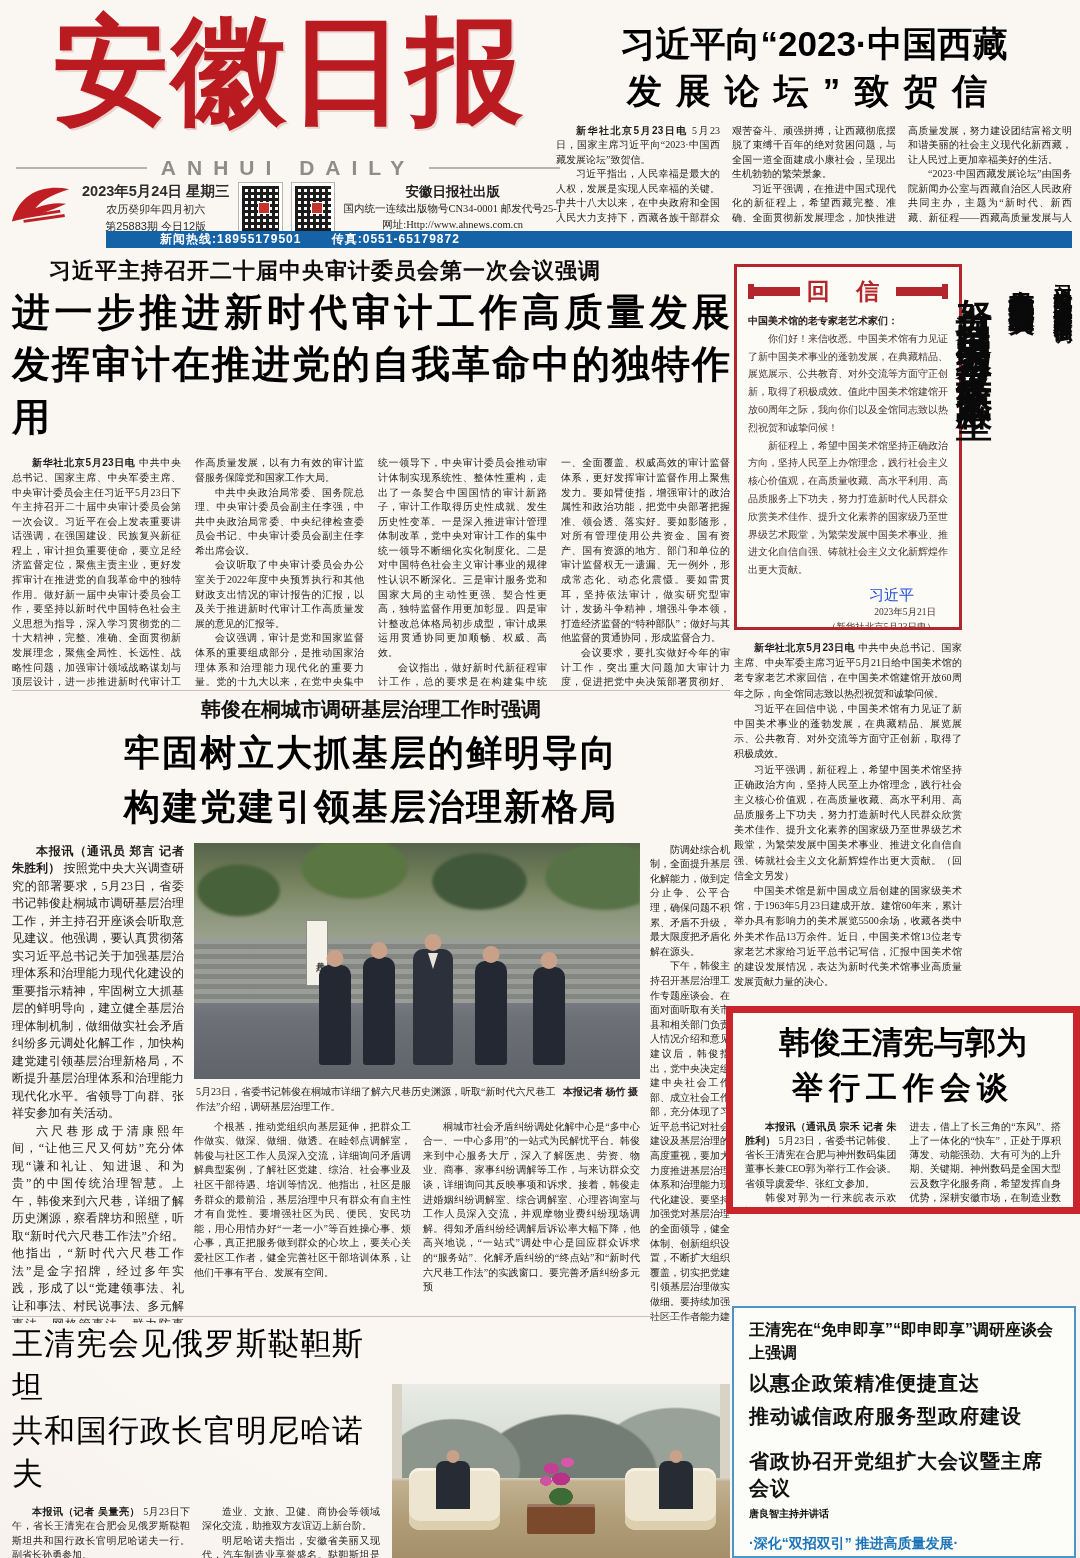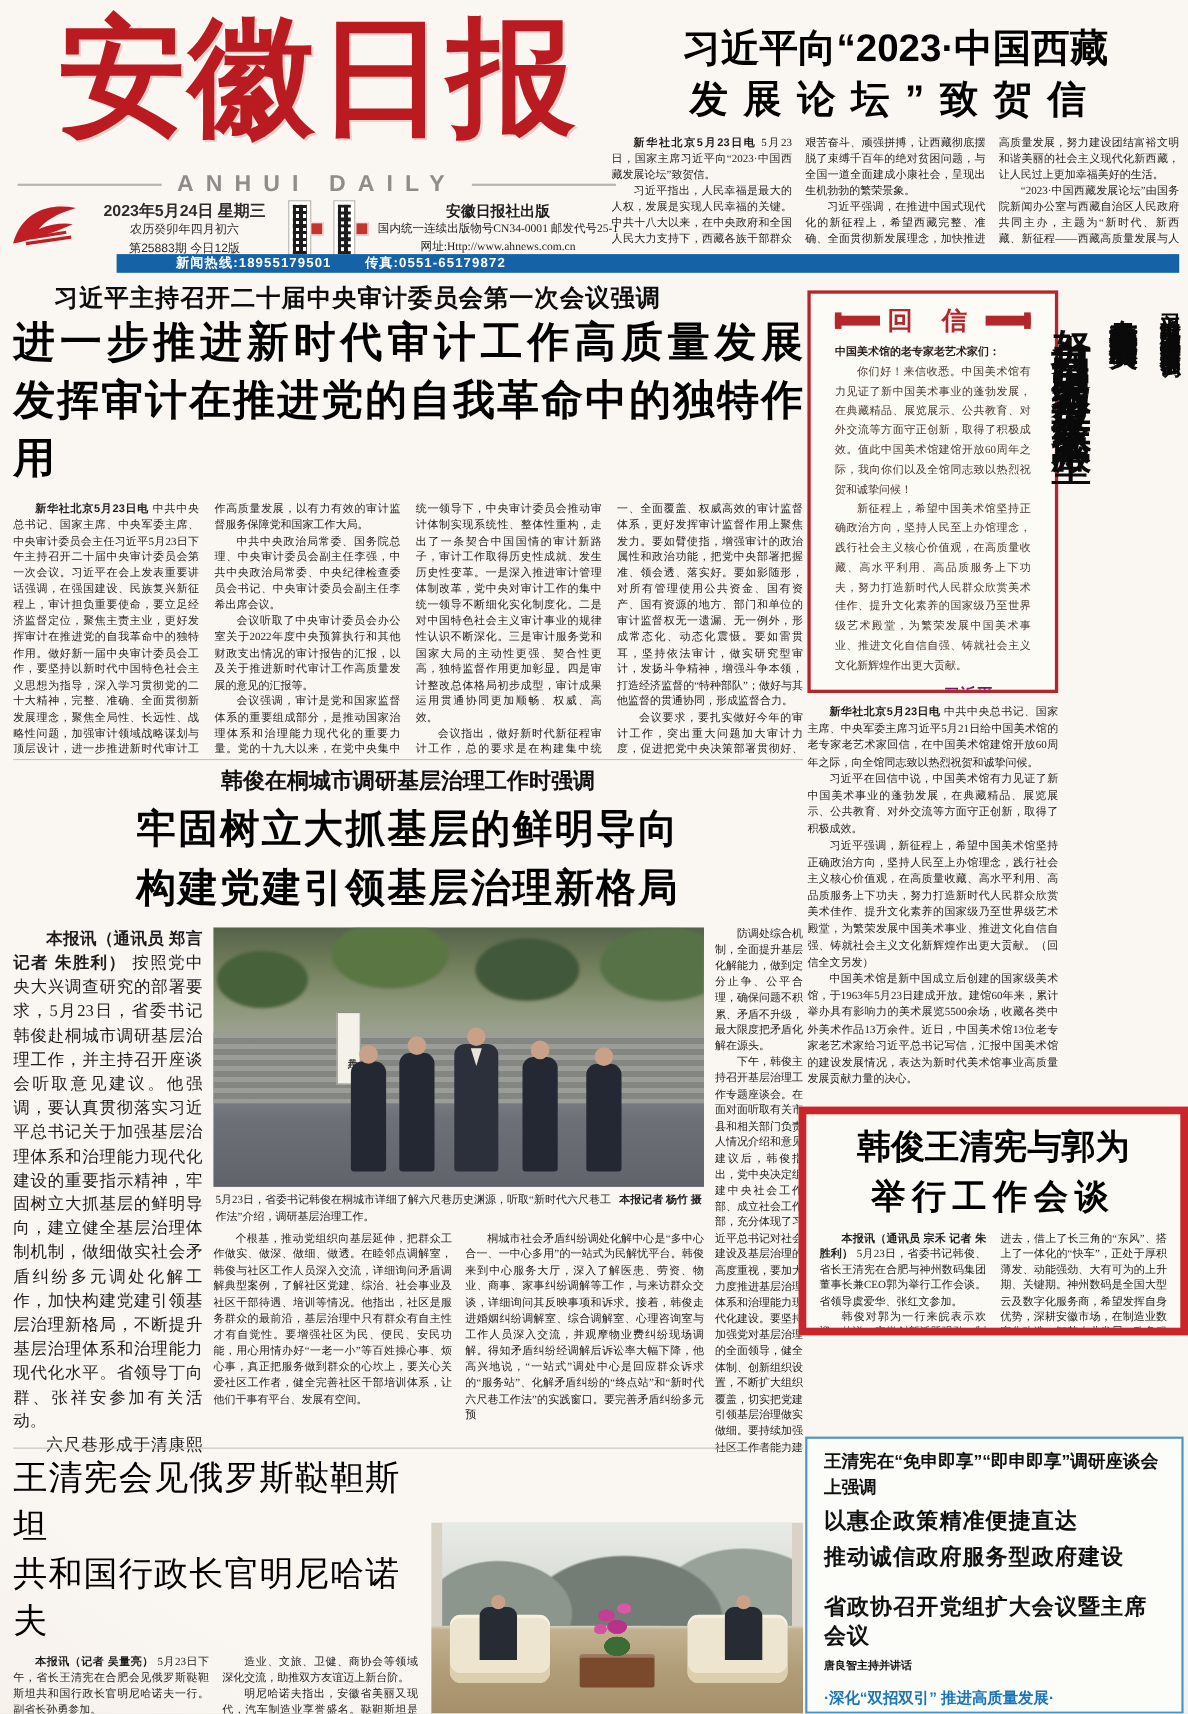--- a/index.html
+++ b/index.html
@@ -12,21 +12,21 @@
   p b{font-family:"Liberation Sans","DejaVu Sans",sans-serif;}
 
   
   .m-title{left:28px;top:-16px;width:522px;height:172px;line-height:176px;text-align:center;
     font-size:116px;font-weight:900;color:#ba1b20;letter-spacing:2px;
     text-shadow:2px 2px 0 rgba(140,10,10,.15);}
   .m-sub{left:16px;top:156px;width:544px;display:flex;align-items:center;gap:14px;}
   .m-sub .line{flex:1;height:2px;background:#b7b4b0;}
   .m-sub .en{font-size:21px;font-weight:bold;letter-spacing:11px;color:#8f8d8a;
     font-family:"Liberation Sans","DejaVu Sans",sans-serif;}
-  .m-info{left:6px;top:182px;width:556px;display:flex;align-items:center;justify-content:space-between;gap:22px;}
+  .m-info{left:6px;top:182px;width:556px;display:flex;align-items:center;justify-content:space-between;gap:10px;}
   .m-dates{text-align:center;color:#2c2c2c;white-space:nowrap;}
   .m-dates .d1{font-size:14.5px;font-weight:bold;}
   .m-dates .d2,.m-dates .d3{font-size:11px;line-height:1.5;}
   .qr{width:45px;height:45px;border:3px solid #fff;outline:1px solid #b9b4ae;position:relative;
     background:repeating-linear-gradient(0deg,#1c1c1c 0 3px,transparent 3px 6px),
                repeating-linear-gradient(90deg,#1c1c1c 0 3px,#fff 3px 6px);}
   .qr::after{content:"";position:absolute;left:16px;top:16px;width:10px;height:10px;background:#c2342c;border:1px solid #fff;}
   .m-pub{text-align:center;white-space:nowrap;}
   .m-pub .p1{font-size:13.5px;font-weight:bold;}
   .m-pub .p2,.m-pub .p3{font-size:10.5px;line-height:1.55;}
@@ -45,49 +45,49 @@
   
   .audit{left:12px;top:256px;width:718px;}
   .audit .kicker{font-size:22px;font-weight:700;letter-spacing:1px;color:#0d0d0d;margin-left:37px;}
   .audit .hl{font-size:38px;font-weight:900;line-height:1.38;color:#000;
     text-align:justify;text-align-last:justify;}
   .audit .body{margin-top:13px;column-count:4;column-gap:14px;height:240px;overflow:hidden;
     font-size:10px;line-height:1.46;}
 
   
   .huixin{left:734px;top:264px;width:228px;height:366px;border:3px solid #b3262c;background:#fdfbf6;
-    box-sizing:border-box;padding:7px 22px;overflow:hidden;}
+    box-sizing:border-box;padding:7px 11px;overflow:hidden;}
   .hx-head{display:flex;align-items:center;gap:7px;margin:2px 0 5px;}
   .hx-bar{flex:1;height:9px;background:#b3262c;position:relative;}
   .hx-bar.l::before{content:"";position:absolute;left:0;top:-3px;width:6px;height:15px;background:#b3262c;}
   .hx-bar.r::before{content:"";position:absolute;right:0;top:-3px;width:6px;height:15px;background:#b3262c;}
   .hx-title{font-size:23px;font-weight:900;color:#b3262c;letter-spacing:10px;}
   .hx-body{font-size:10px;line-height:1.78;color:#46352d;}
   .hx-body .salut{font-weight:bold;text-indent:0;color:#2b1f1a;}
-  .hx-sig{margin-top:7px;text-align:right;padding-right:34px;font-size:15px;font-weight:bold;color:#701a75;}
+  .hx-sig{margin-top:7px;text-align:right;padding-right:34px;font-size:15px;font-weight:normal;color:#1d4ed8;}
   .hx-date,.hx-note{text-align:right;padding-right:12px;font-size:9.5px;color:#46352d;line-height:1.6;}
 
   
   .museum{left:734px;top:640px;width:228px;height:372px;overflow:hidden;font-size:10px;line-height:1.52;}
 
   
   .vert{writing-mode:vertical-rl;color:#0a0a0a;
     font-family:"Liberation Sans","DejaVu Sans",sans-serif;}
   .vertA{left:952px;top:270px;height:700px;width:46px;font-size:36px;font-weight:900;letter-spacing:7px;}
   .vertB{left:1000px;top:270px;height:565px;width:40px;font-size:26px;font-weight:900;letter-spacing:1px;}
   .vertC{left:1042px;top:270px;height:432px;width:34px;font-size:19px;font-weight:700;letter-spacing:2px;}
 
   .rule{height:1px;background:#c8c1b8;}
 
   
   .hanjun{left:12px;top:696px;width:718px;}
   .hanjun .kicker{text-align:center;font-size:20px;font-weight:700;color:#111;}
   .hanjun .hl{text-align:center;font-size:36px;font-weight:900;letter-spacing:2px;line-height:1.3;margin-top:7px;color:#000;}
   .h-body{margin-top:12px;display:flex;gap:10px;height:480px;overflow:hidden;}
-  .h-col1{width:172px;font-size:15px;line-height:1.46;overflow:hidden;}
+  .h-col1{width:172px;font-size:12px;line-height:1.46;overflow:hidden;}
   .h-mid{width:446px;display:flex;flex-direction:column;}
   .h-caption{margin:5px 2px 6px;font-size:10px;line-height:1.5;color:#222;overflow:hidden;}
   .h-caption .credit{float:right;font-size:10px;}
   .h-lowcols{flex:1;display:flex;gap:12px;overflow:hidden;}
   .h-lowcols>div{width:217px;font-size:10px;line-height:1.46;overflow:hidden;}
   .h-col4{width:80px;font-size:10px;line-height:1.46;overflow:hidden;}
 
   
   .photo1{position:relative;width:446px;height:236px;overflow:hidden;
     background:linear-gradient(180deg,#55634a 0%,#74815d 16%,#8d977b 30%,#9aa08d 40%,#8e918c 47%,#82858a 60%,#6d7077 74%,#606369 100%);}

